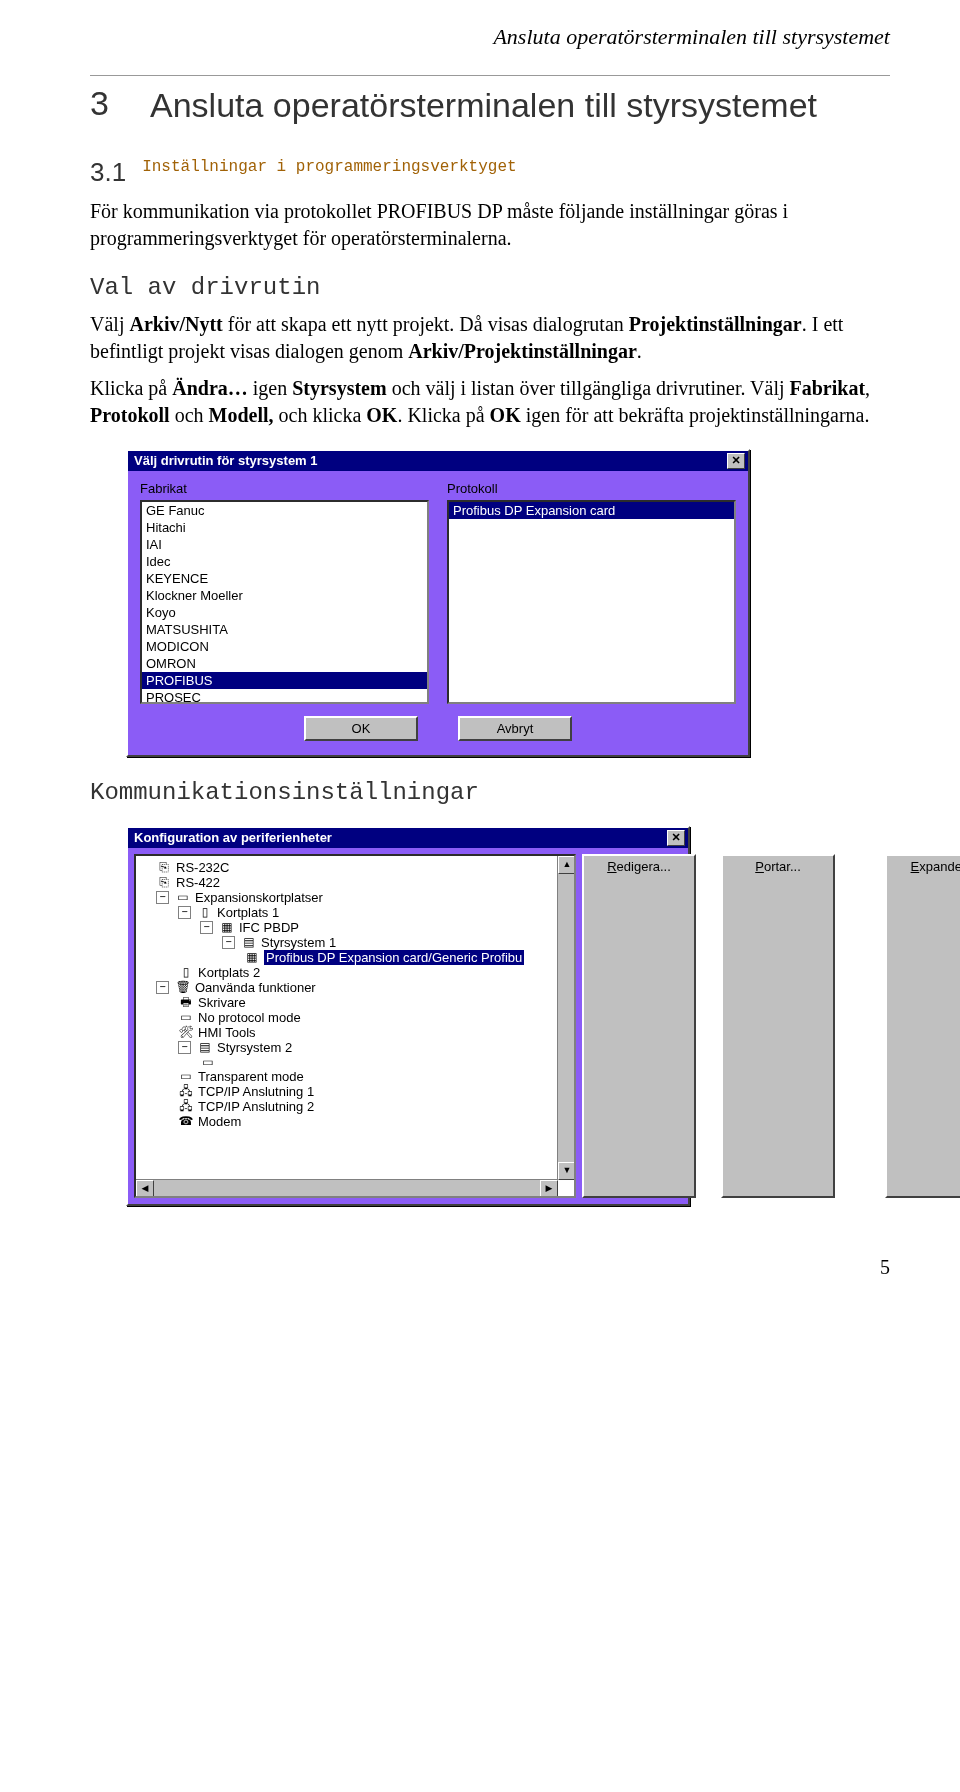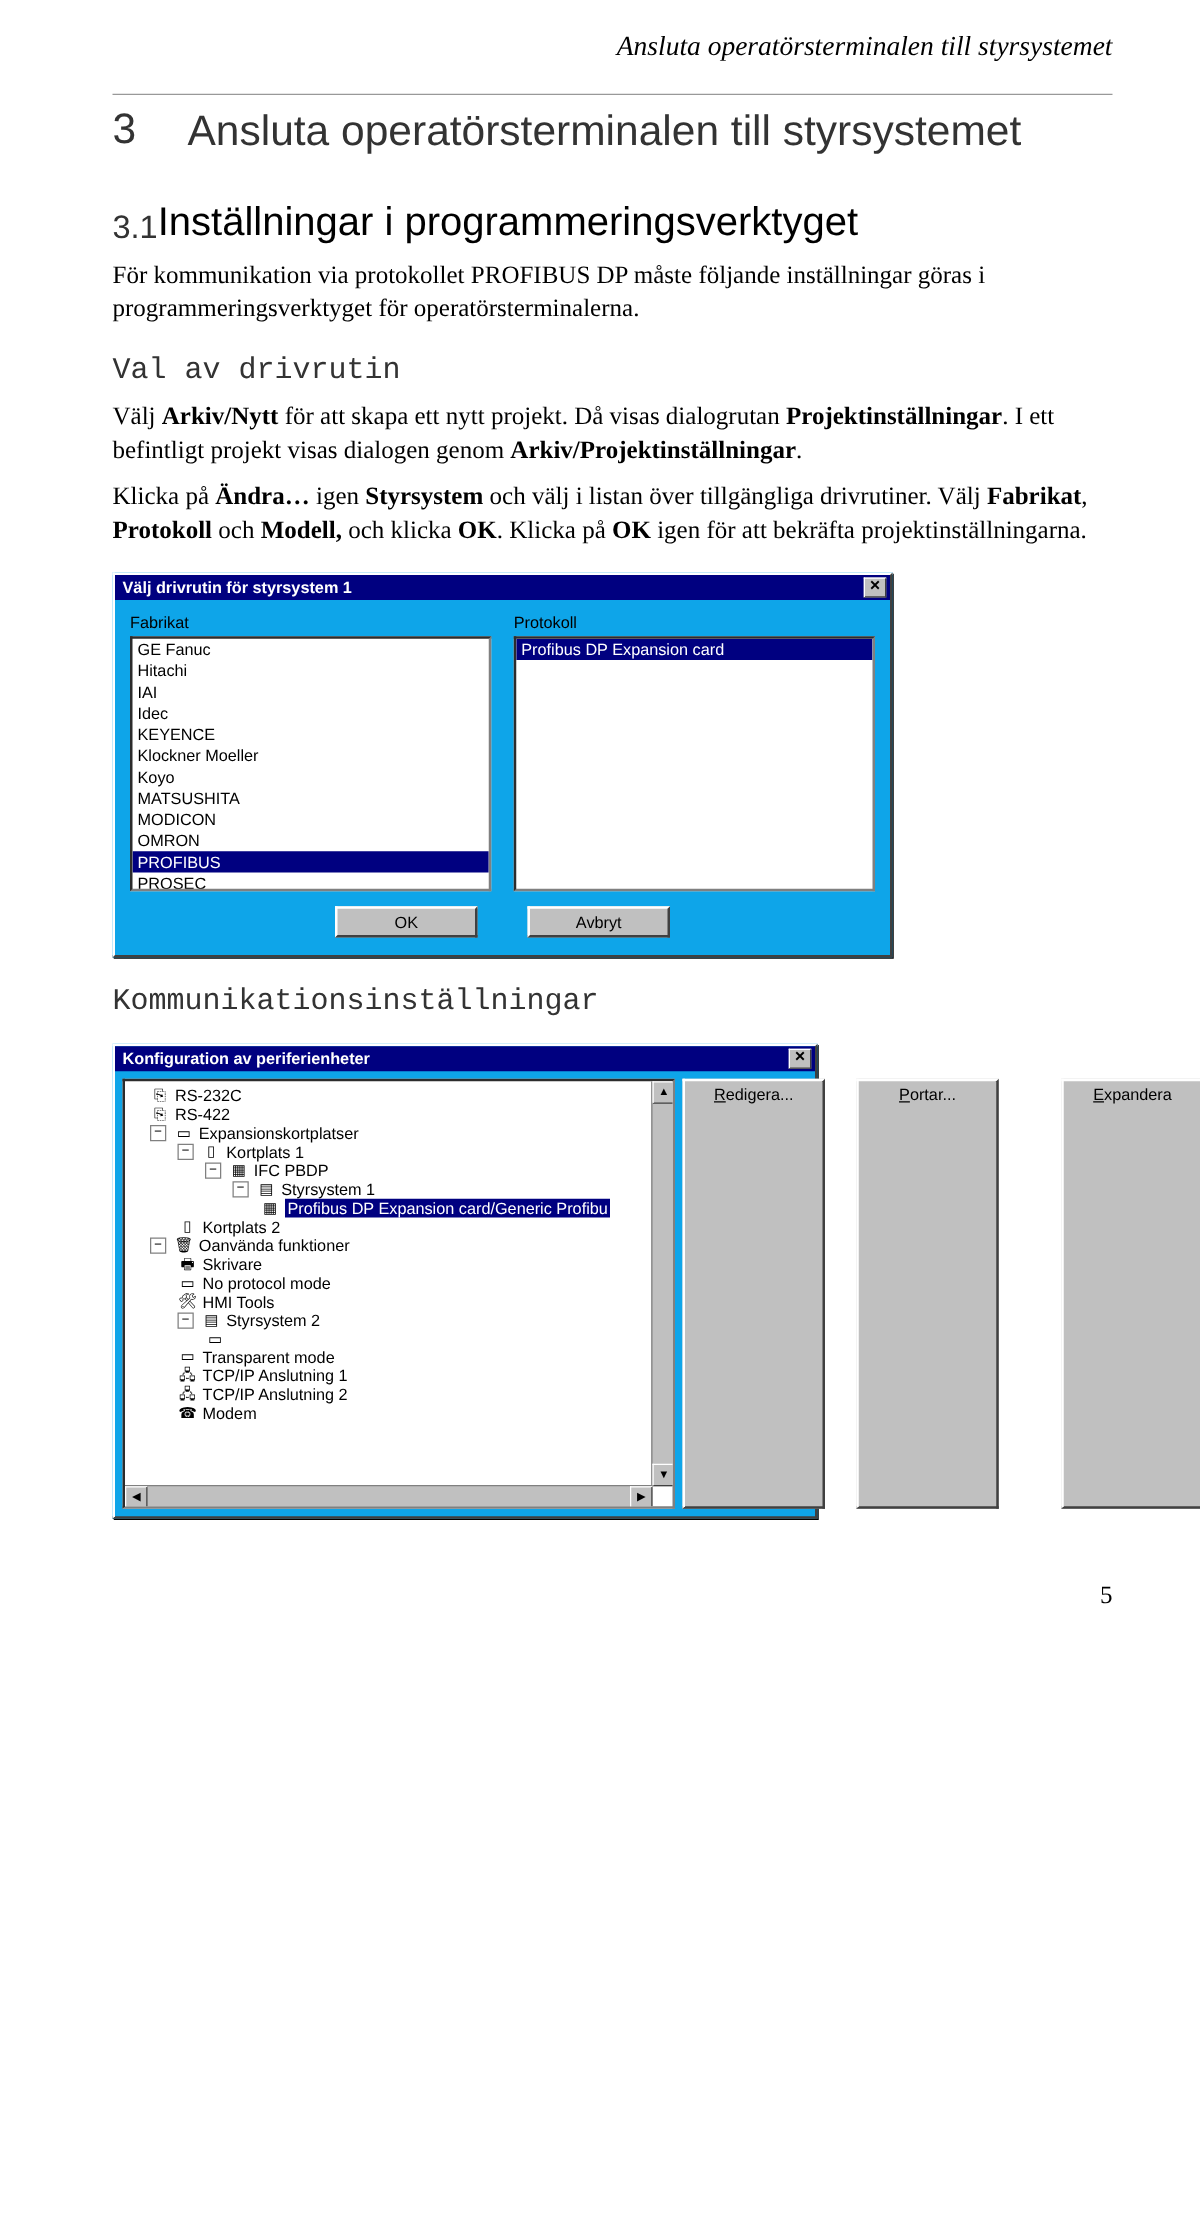--- a/index.html
+++ b/index.html
@@ -29,59 +29,60 @@
     min-width: 30px;
   }
   .h1 {
     font-family: Verdana, Arial, sans-serif;
     font-size: 34px;
     font-weight: 400;
     color: #333;
     margin: 0;
     line-height: 1.25;
   }
-  .h2-row { display: flex; align-items: flex-end; margin-top: 30px; }
+  .h2-row { display: flex; align-items: flex-start; gap: 16px; margin-top: 30px; }
   .h2-num {
     font-family: Verdana, Arial, sans-serif;
     font-size: 26px;
     font-weight: 400;
     color: #333;
   }
   .h2 {
-    font-family: Liberation Sans, sans-serif;
-    font-size: 32px;
-    font-weight: 400;
-    color: #000000;
+    font-family: Liberation Mono, monospace;
+    font-size: 16px;
+    font-weight: 400;
+    color: #a16207;
     margin: 0;
     line-height: 1.25;
   }
   .h3 {
     font-family: Liberation Mono, monospace;
     font-size: 24px;
     font-weight: 400;
     color: #333;
     margin: 22px 0 6px 0;
   }
   .body-text {
     font-size: 20px;
     line-height: 1.35;
     margin: 10px 0;
   }
   .screenshot {
     margin: 20px 0 5px 0;
   }
   
   .win {
-    background: #0ea5e9;
+    background: #8b5cf6;
     border: 2px solid #fff;
     border-right-color: #404040;
     border-bottom-color: #404040;
     font-family: 'MS Sans Serif', Tahoma, Arial, sans-serif;
     font-size: 13px;
     box-shadow: 1px 1px 0 #000;
+    margin-left: 36px;
   }
   .titlebar {
     background: #000080;
     color: #fff;
     display: flex;
     justify-content: space-between;
     align-items: center;
     padding: 2px 3px 2px 6px;
     font-weight: bold;
   }

